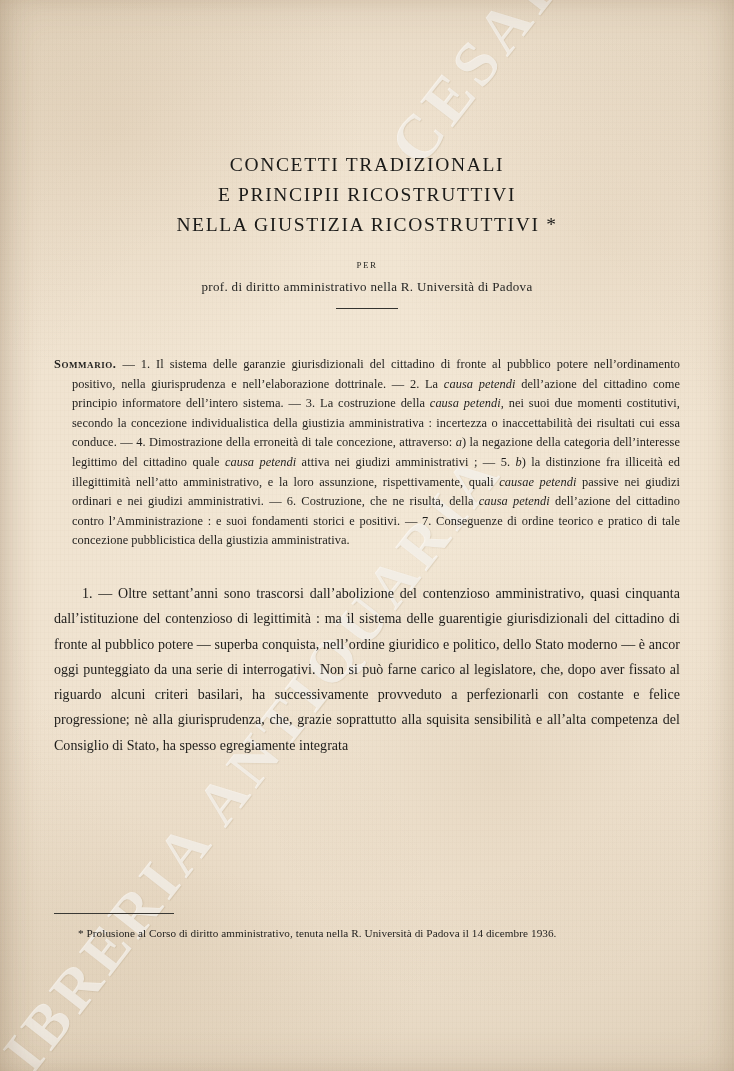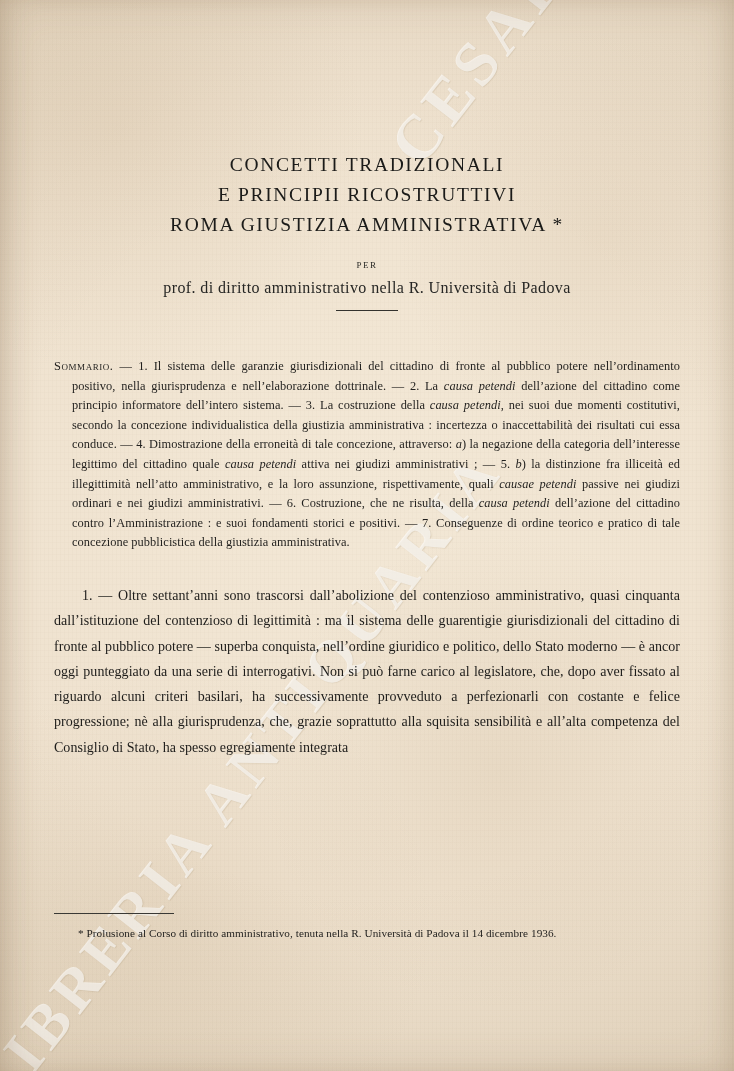--- a/index.html
+++ b/index.html
@@ -102,21 +102,21 @@
   .byline-name {
     text-align: center;
     margin-top: 13px;
     font-size: 16.5px;
     letter-spacing: .21em;
     color: #1b1b19;
   }
   .byline-affil {
     text-align: center;
     margin-top: 9px;
-    font-size: 16px;
+    font-size: 13px;
     letter-spacing: .025em;
     color: #262624;
   }
   .rule-short {
     width: 62px;
     height: 0;
     border-top: 1.4px solid #33322e;
     margin: 13px auto 0;
   }
 
@@ -126,21 +126,21 @@
     line-height: 19.6px;
     text-align: justify;
     text-justify: inter-word;
     padding-left: 18px;
     text-indent: -18px;
     color: #201f1d;
     letter-spacing: .004em;
   }
   .sommario .sc {
     font-variant: small-caps;
-    font-weight: 400;
+    font-weight: 700;
     letter-spacing: .045em;
   }
   .sommario i, .body i { }
 
   .body {
     margin-top: 30px;
     font-size: 14px;
     line-height: 25.3px;
     text-align: justify;
     text-justify: inter-word;
@@ -178,21 +178,21 @@
   <div class="mottle"></div>
 
   <div class="wm wm-top">CESARE - ROMA</div>
   <div class="wm wm-bottom">LIBRERIA ANTIQUARIA</div>
 
   <div class="content">
 
     <div class="title">
       <div>CONCETTI TRADIZIONALI</div>
       <div>E PRINCIPII RICOSTRUTTIVI</div>
-      <div>ROMA GIUSTIZIA AMMINISTRATIVA *</div>
+      <div>NELLA GIUSTIZIA RICOSTRUTTIVI *</div>
     </div>
 
     <div class="byline-per">PER</div>
     <div class="byline-affil">prof. di diritto amministrativo nella R. Università di Padova</div>
 
     <div class="rule-short"></div>
 
     <div class="sommario"><span class="sc">Sommario.</span><span> — 1. Il sistema delle garanzie giurisdizionali del cittadino di fronte al pubblico potere nell’ordinamento positivo, nella giurisprudenza e nell’elaborazione dottrinale. — 2. La </span><i>causa petendi</i><span> dell’azione del cittadino come principio informatore dell’intero sistema. — 3. La costruzione della </span><i>causa petendi</i><span>, nei suoi due momenti costitutivi, secondo la concezione individualistica della giustizia amministrativa : incertezza o inaccettabilità dei risultati cui essa conduce. — 4. Dimostrazione della erroneità di tale concezione, attraverso: </span><i>a</i><span>) la negazione della categoria dell’interesse legittimo del cittadino quale </span><i>causa petendi</i><span> attiva nei giudizi amministrativi ; — 5. </span><i>b</i><span>) la distinzione fra illiceità ed illegittimità nell’atto amministrativo, e la loro assunzione, rispettivamente, quali </span><i>causae petendi</i><span> passive nei giudizi ordinari e nei giudizi amministrativi. — 6. Costruzione, che ne risulta, della </span><i>causa petendi</i><span> dell’azione del cittadino contro l’Amministrazione : e suoi fondamenti storici e positivi. — 7. Conseguenze di ordine teorico e pratico di tale concezione pubblicistica della giustizia amministrativa.</span></div>
 
     <div class="body">1. — Oltre settant’anni sono trascorsi dall’abolizione del contenzioso amministrativo, quasi cinquanta dall’istituzione del contenzioso di legittimità : ma il sistema delle guarentigie giurisdizionali del cittadino di fronte al pubblico potere — superba conquista, nell’ordine giuridico e politico, dello Stato moderno — è ancor oggi punteggiato da una serie di interrogativi. Non si può farne carico al legislatore, che, dopo aver fissato al riguardo alcuni criteri basilari, ha successivamente provveduto a perfezionarli con costante e felice progressione; nè alla giurisprudenza, che, grazie soprattutto alla squisita sensibilità e all’alta competenza del Consiglio di Stato, ha spesso egregiamente integrata</div>

